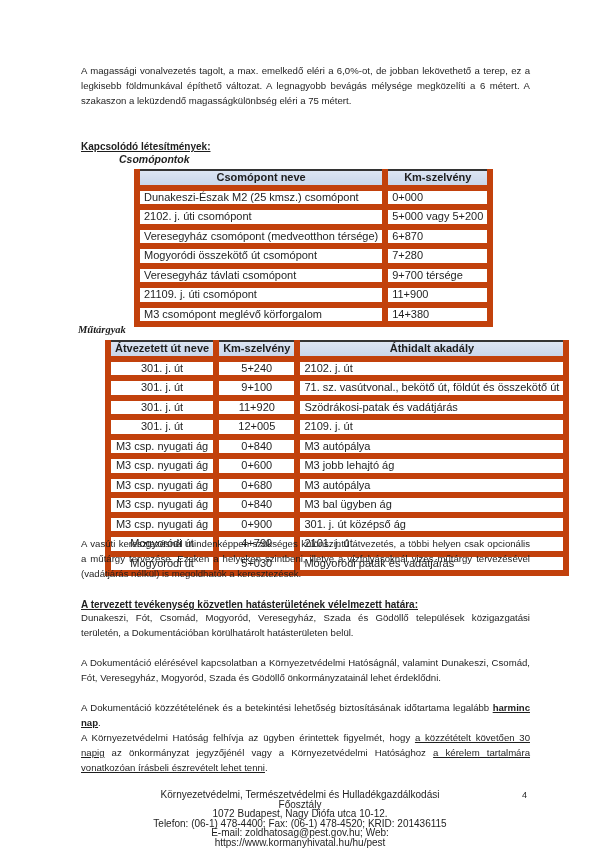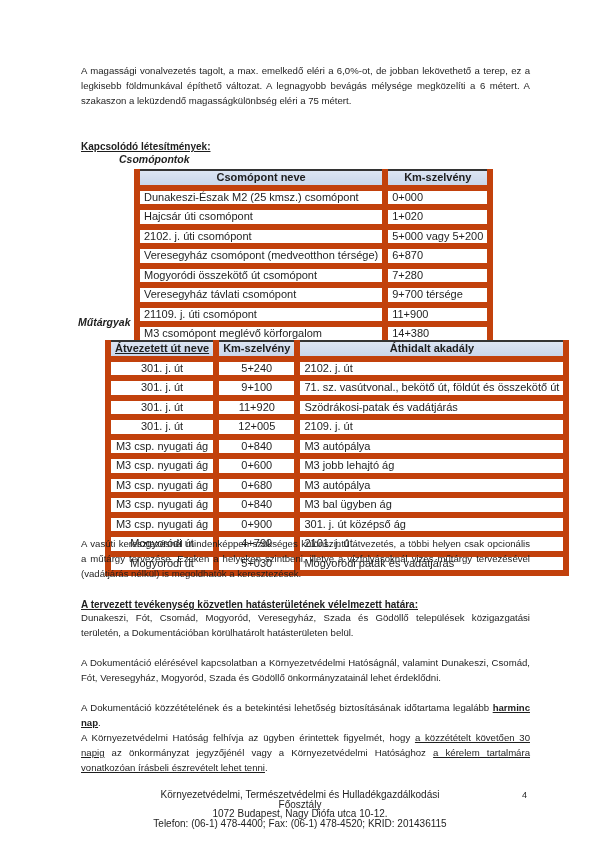--- a/index.html
+++ b/index.html
@@ -38,24 +38,20 @@
         <th class="center" style="width:215px;">Csomópont neve</th>
         <th class="center">Km-szelvény</th>
       </tr>
     </thead>
     <tbody id="junctions-body">
         <tr>
           <td>Dunakeszi-Észak M2 (25 kmsz.) csomópont</td>
           <td>0+000</td>
         </tr>
         <tr>
-          <td>Hajcsár úti csomópont</td>
-          <td>1+020</td>
-        </tr>
-        <tr>
           <td>2102. j. úti csomópont</td>
           <td>5+000 vagy 5+200</td>
         </tr>
         <tr>
           <td>Veresegyház csomópont (medveotthon térsége)</td>
           <td>6+870</td>
         </tr>
         <tr>
           <td>Mogyoródi összekötő út csomópont</td>
           <td>7+280</td>
@@ -68,26 +64,26 @@
           <td>21109. j. úti csomópont</td>
           <td>11+900</td>
         </tr>
         <tr>
           <td>M3 csomópont meglévő körforgalom</td>
           <td>14+380</td>
         </tr>
       </tbody>
   </table>
 
-  <div class="h-italic" style="left:78px; top:316px;">Műtárgyak</div>
+  <div class="h-italic" style="left:78px; top:324px;font-family:Liberation Serif, serif;">Műtárgyak</div>
 
   <table style="left:105px; top:340px; width:330px;">
     <thead>
       <tr>
-        <th class="center" style="width:78px;text-decoration:underline;">Átvezetett út neve</th>
+        <th class="center" style="width:78px;">Átvezetett út neve</th>
         <th class="center" style="width:80px;">Km-szelvény</th>
         <th class="center">Áthidalt akadály</th>
       </tr>
     </thead>
     <tbody id="structures-body">
         <tr>
           <td class="center">301. j. út</td>
           <td class="center">5+240</td>
           <td>2102. j. út</td>
         </tr>
@@ -152,15 +148,16 @@
   <p class="p p-last" style="top:610px;">Dunakeszi, Fót, Csomád, Mogyoród, Veresegyház, Szada és Gödöllő települések közigazgatási területén, a Dokumentációban körülhatárolt hatásterületen belül.</p>
 
   <p class="p p-last" style="top:700px;"><span>A Dokumentáció közzétételének és a betekintési lehetőség biztosításának időtartama legalább </span><span class="b u">harminc nap</span><span>.</span></p>
 
   <p class="p p-last" style="top:730px;"><span>A Környezetvédelmi Hatóság felhívja az ügyben érintettek figyelmét, hogy </span><span class="u">a közzétételt követően 30 napig</span><span> az önkormányzat jegyzőjénél vagy a Környezetvédelmi Hatósághoz </span><span class="u">a kérelem tartalmára vonatkozóan írásbeli észrevételt lehet tenni</span><span>.</span></p>
 
   <div class="footer">
     <div>Környezetvédelmi, Természetvédelmi és Hulladékgazdálkodási Főosztály</div>
     <div>1072 Budapest, Nagy Diófa utca 10-12.</div>
     <div>Telefon: (06-1) 478-4400; Fax: (06-1) 478-4520; KRID: 201436115</div>
+    <div>E-mail: zoldhatosag@pest.gov.hu; Web: https://www.kormanyhivatal.hu/hu/pest</div>
   </div>
   <div class="pagenum">4</div>
 </div>
 
 </body></html>

